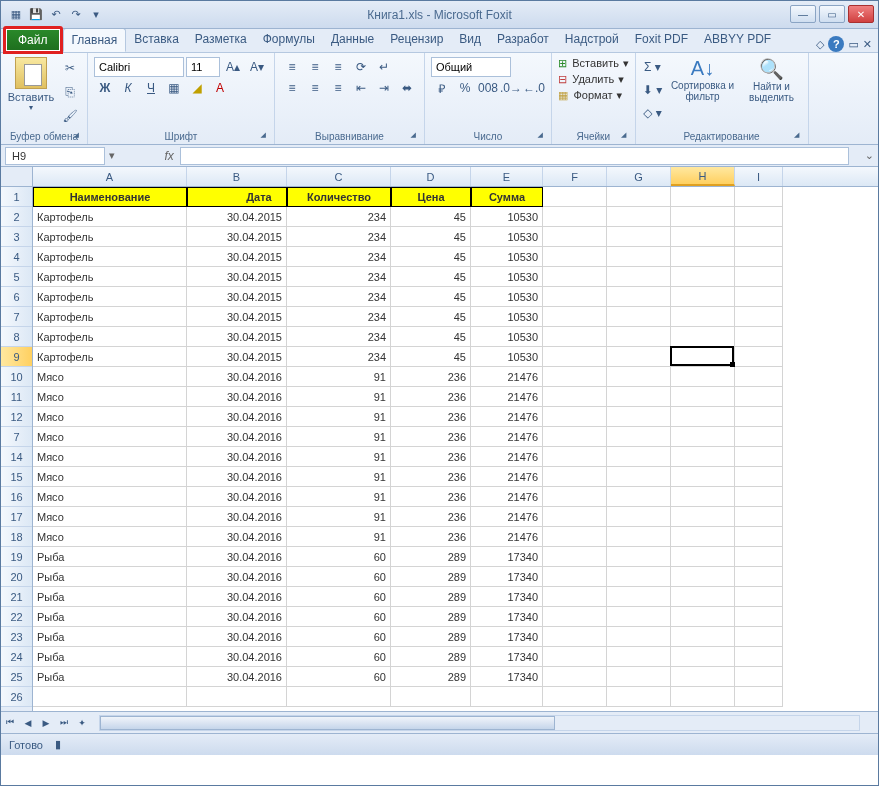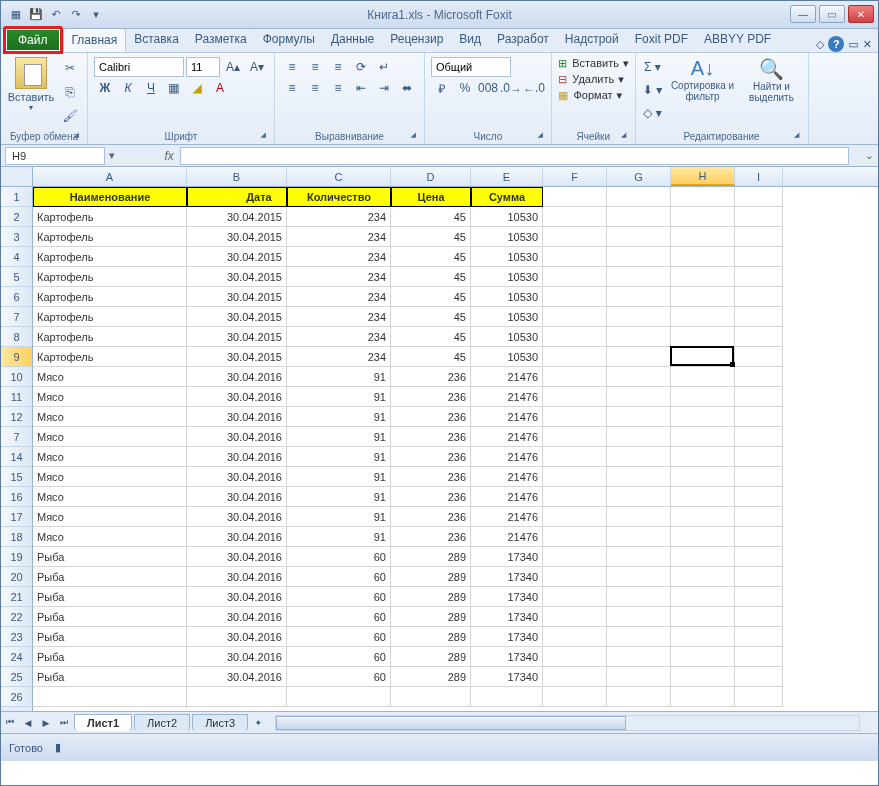--- a/index.html
+++ b/index.html
@@ -53,21 +53,21 @@
 .cell.right { justify-content: flex-end; }
 .active-cell { position: absolute; border: 2px solid #000; pointer-events: none; }
 .active-cell::after { content: ""; position: absolute; right: -3px; bottom: -3px; width: 5px; height: 5px; background: #000; }
 .sheet-tabs-row { height: 22px; background: #e4ecf7; display: flex; align-items: center; border-top: 1px solid #9db4d1; }
 .nav-btn { width: 18px; height: 18px; display: flex; align-items: center; justify-content: center; color: #3a5a82; cursor: pointer; font-size: 9px; }
 .sheet-tab { padding: 2px 12px; background: #fff; border: 1px solid #9db4d1; border-bottom: none; border-radius: 0 0 4px 4px; margin: 0 1px; font-size: 11px; cursor: pointer; }
 .sheet-tab.active { background: #fff; font-weight: bold; }
 .sheet-tab.inactive { background: #dce8f5; }
 .hscroll { flex: 1; height: 16px; background: #e4ecf7; border: 1px solid #c5d5ea; margin: 0 18px 0 8px; position: relative; }
 .hscroll-thumb { position: absolute; left: 0; width: 60%; height: 100%; background: linear-gradient(#f0f4fa,#c5d5ea); border: 1px solid #9db4d1; }
-.status-bar { height: 28px; background: linear-gradient(#e4ecf7,#cddbee); display: flex; align-items: center; padding: 0 8px; font-size: 11px; color: #3a5a82; border-top: 1px solid #9db4d1; }
+.status-bar { height: 22px; background: linear-gradient(#e4ecf7,#cddbee); display: flex; align-items: center; padding: 0 8px; font-size: 11px; color: #3a5a82; border-top: 1px solid #9db4d1; }
 .status-right { margin-left: auto; display: flex; align-items: center; gap: 8px; }
 .view-btns { display: flex; }
 .view-btn { width: 20px; height: 16px; border: 1px solid #9db4d1; background: #e4ecf7; cursor: pointer; }
 .view-btn.active { background: #ffd870; }
 .zoom-slider { width: 100px; height: 4px; background: #c5d5ea; position: relative; }
 .zoom-thumb { position: absolute; left: 50%; top: -4px; width: 8px; height: 12px; background: #9db4d1; border-radius: 2px; }
 .vstack { display: flex; flex-direction: column; gap: 1px; }
 </style>
 </head>
 <body>
@@ -563,25 +563,20 @@
       </div>
     <div class="active-cell" id="active-cell" style="left: 637px; top: 159px; width: 64px; height: 20px;"></div>
   </div>
 </div>
 
 <div class="sheet-tabs-row">
   <span class="nav-btn">⏮</span>
   <span class="nav-btn">◀</span>
   <span class="nav-btn">▶</span>
   <span class="nav-btn">⏭</span>
-  <div id="sheet-tabs" style="display:flex">
-      <div class="sheet-tab active">Лист1</div>
-      <div class="sheet-tab inactive">Лист2</div>
-      <div class="sheet-tab inactive">Лист3</div>
-    </div>
   <span class="nav-btn">✦</span>
   <div class="hscroll">
       <div class="hscroll-thumb"></div>
     </div>
 </div>
 
 <div class="status-bar">
   <span>Готово</span>
   <span style="margin-left:12px">▮</span>
 </div>

